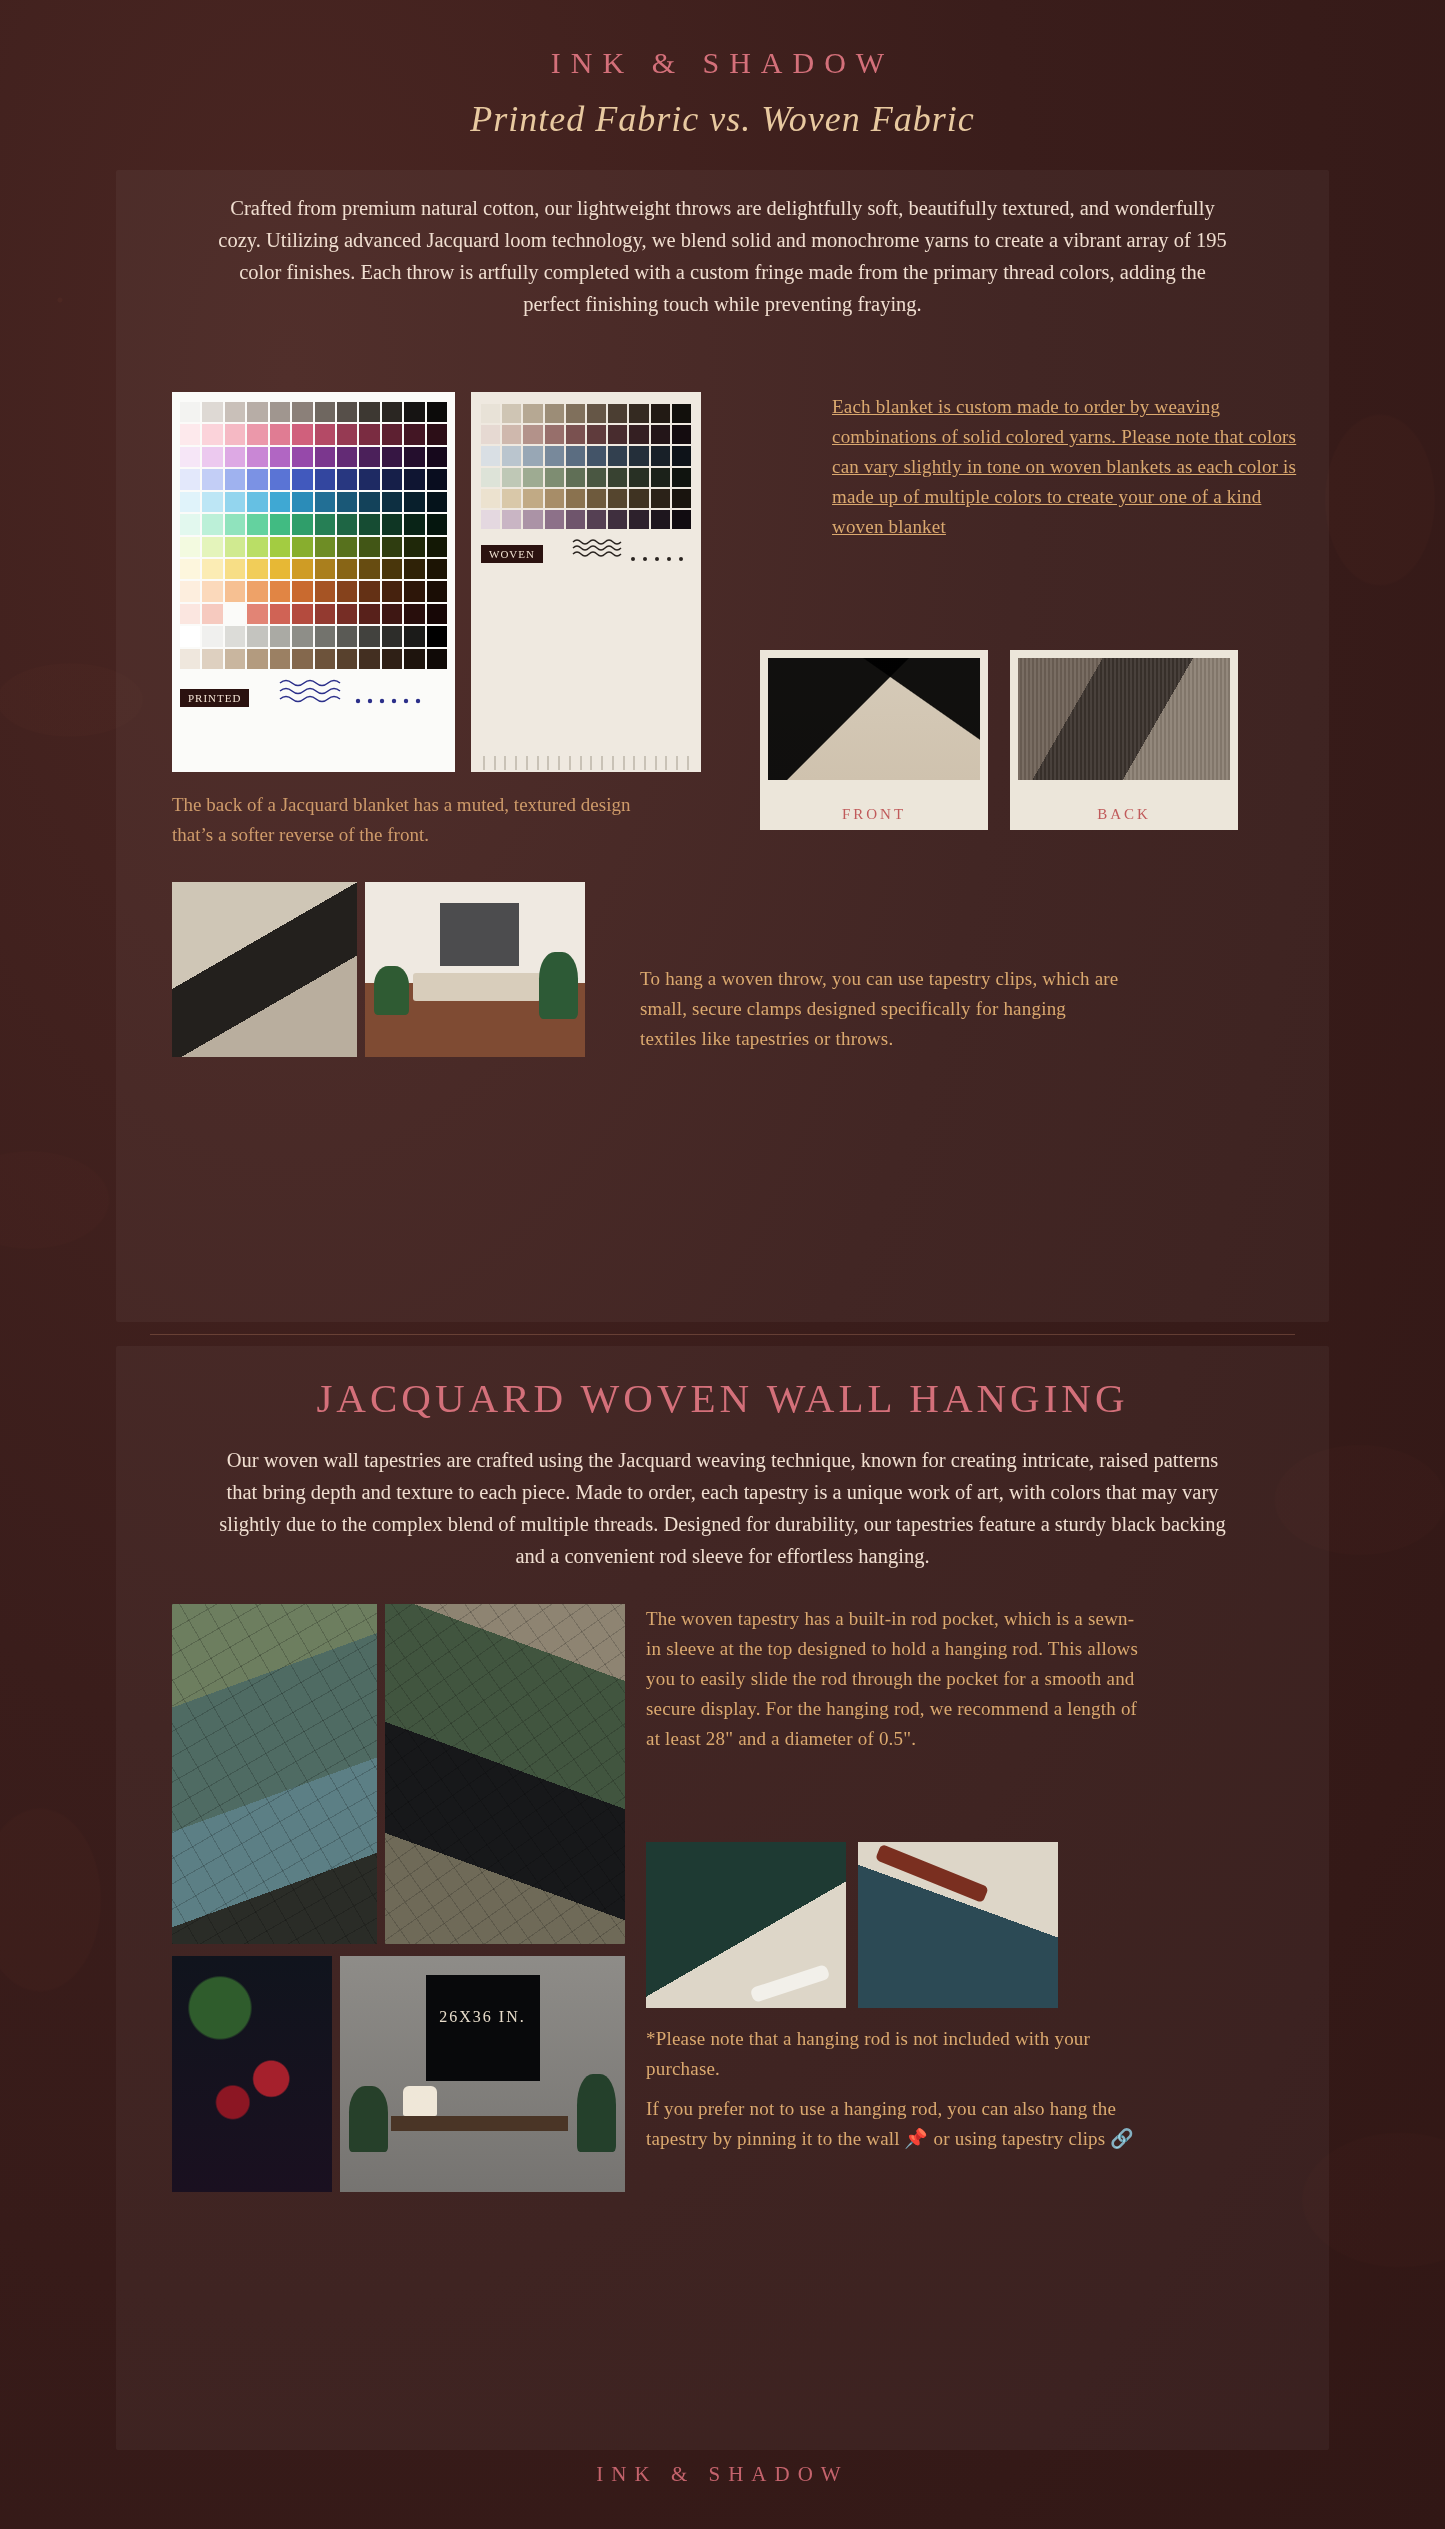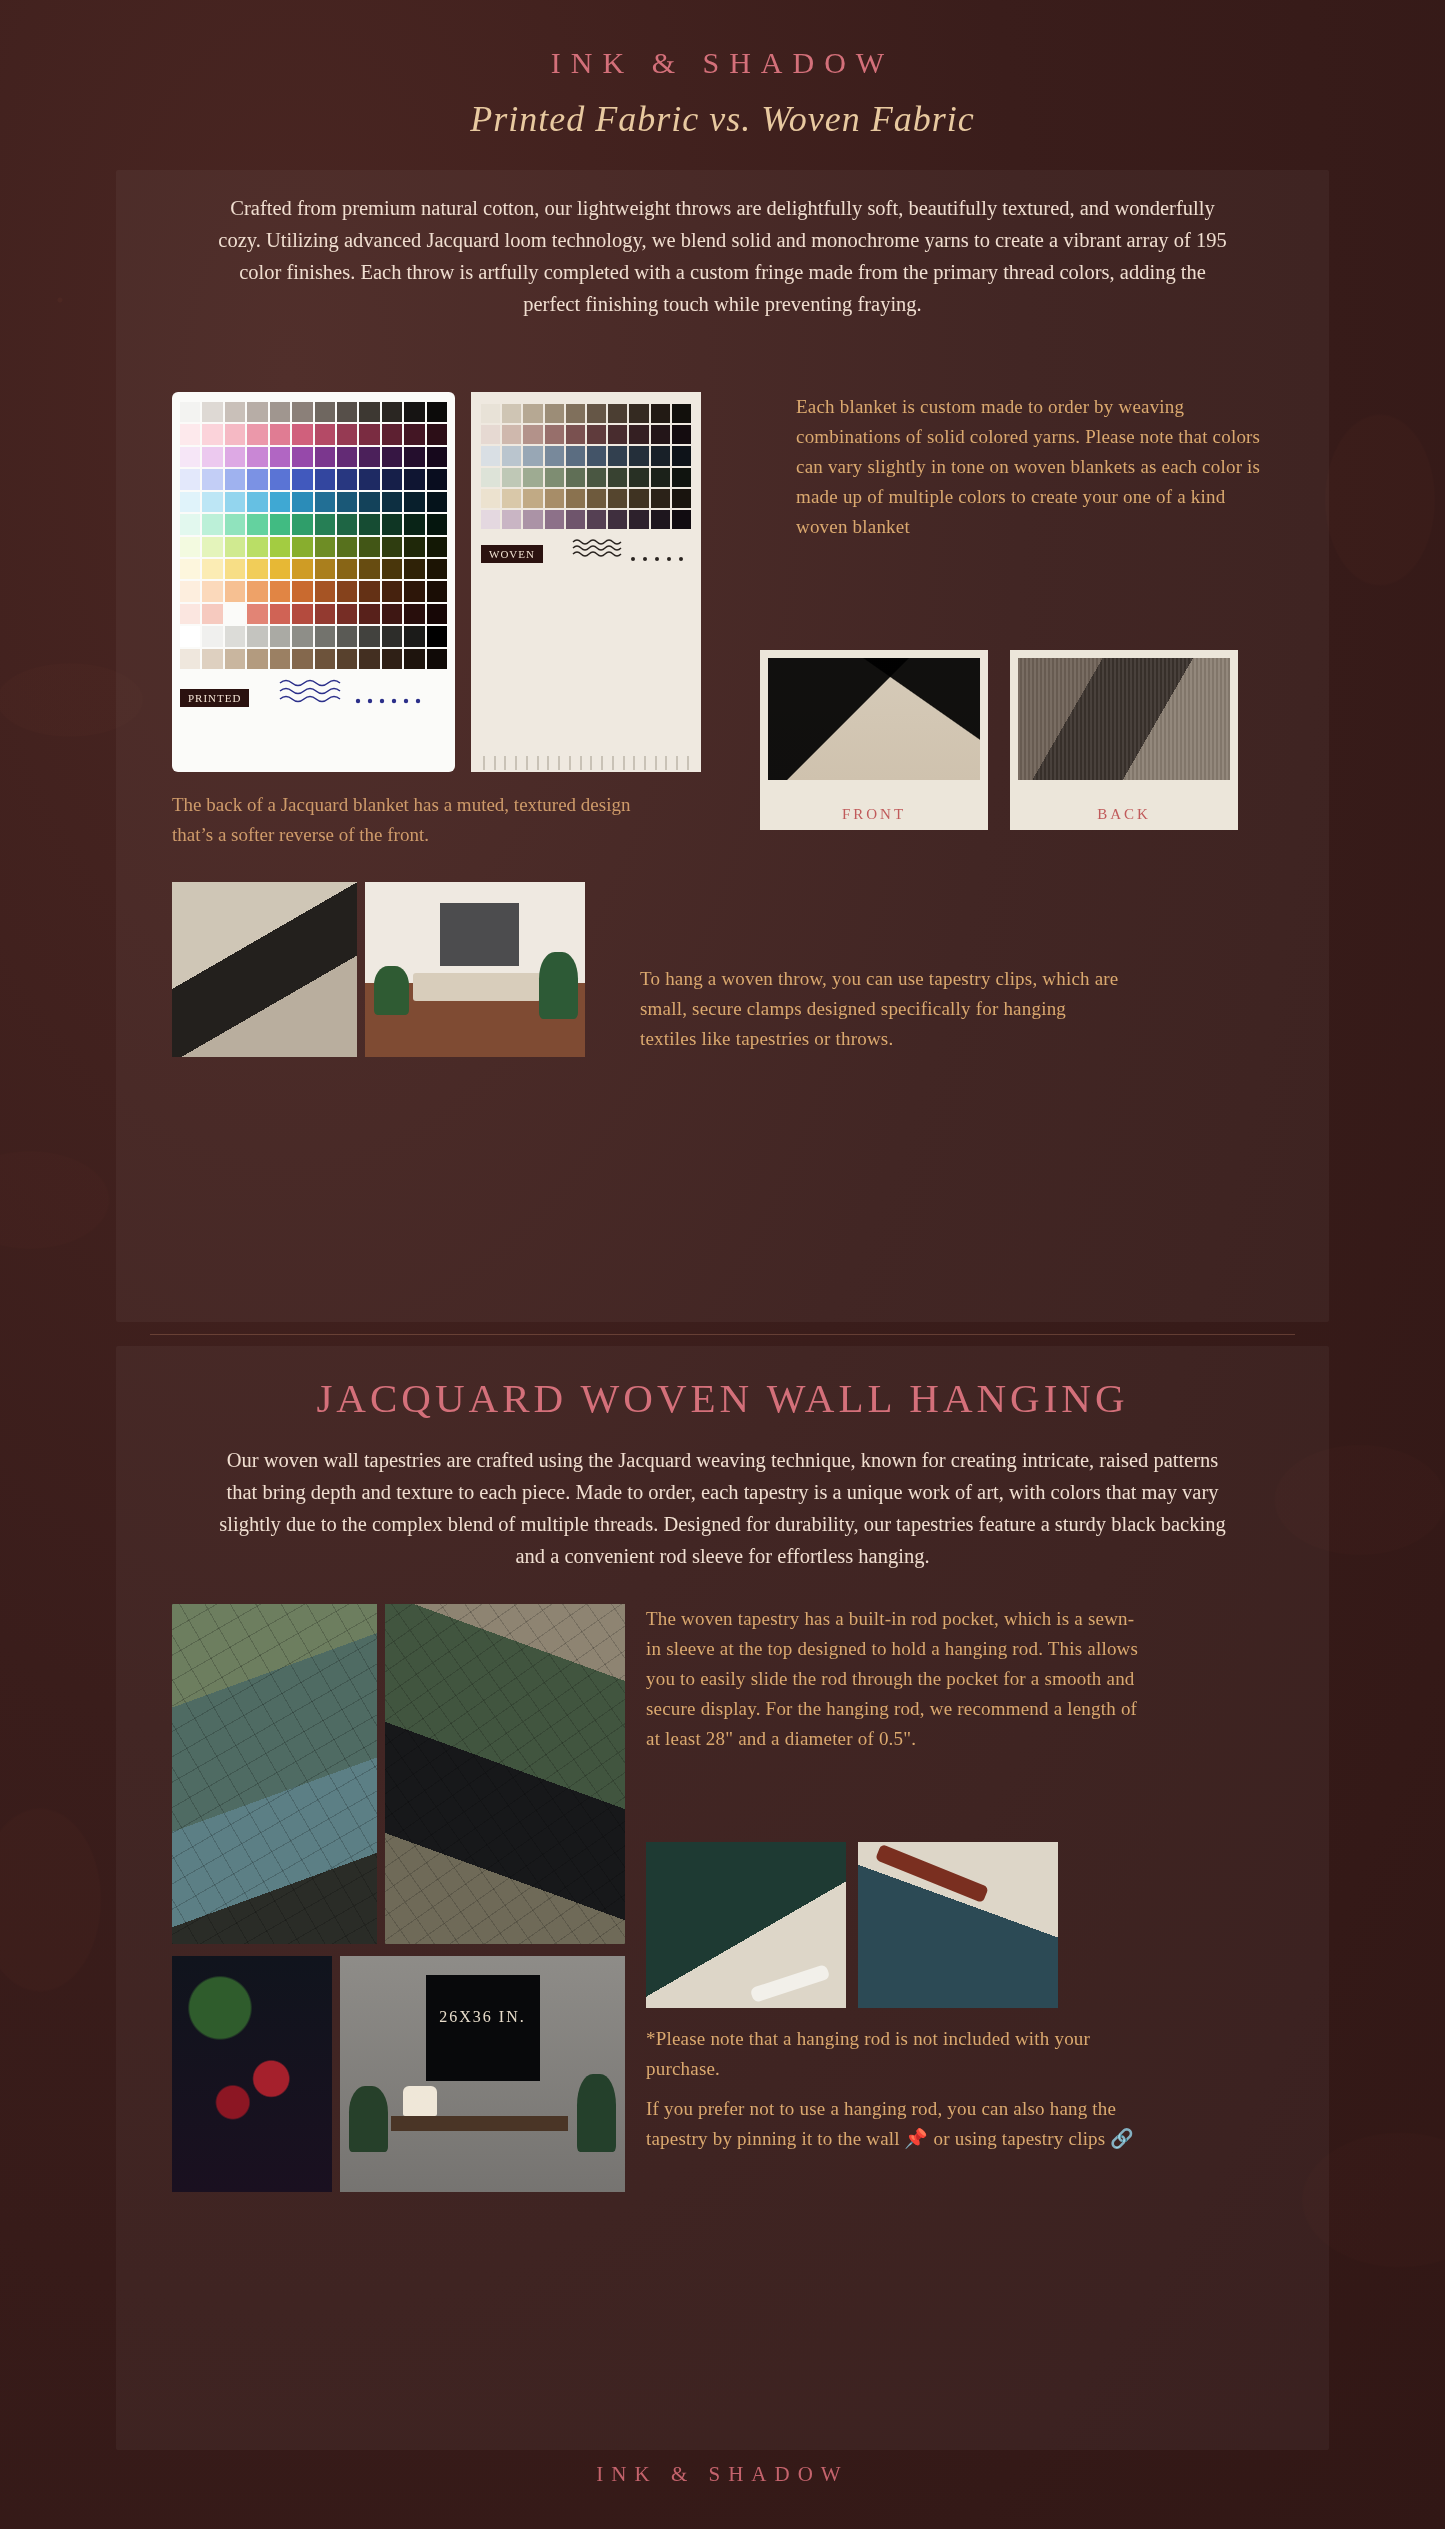--- a/index.html
+++ b/index.html
@@ -147,21 +147,21 @@
   <div class="bg-floral"></div>
 
   <div class="header">
     <div class="brand-top">INK &amp; SHADOW</div>
     <div class="brand-sub">Printed Fabric vs. Woven Fabric</div>
   </div>
 
   <div class="panel" id="panel-blankets">
     <div class="section-intro">Crafted from premium natural cotton, our lightweight throws are delightfully soft, beautifully textured, and wonderfully cozy. Utilizing advanced Jacquard loom technology, we blend solid and monochrome yarns to create a vibrant array of 195 color finishes. Each throw is artfully completed with a custom fringe made from the primary thread colors, adding the perfect finishing touch while preventing fraying.</div>
 
-    <div class="swatchcard" style="left:56px; top:222px; width:283px; height:380px;border-radius:6px;">
+    <div class="swatchcard" style="left:56px; top:222px; width:283px; height:380px;">
       <div class="grid-sw" id="grid-printed" style="grid-template-columns: repeat(12, 1fr);">
           <div class="sw" style="background: rgb(243, 243, 241);"></div>
           <div class="sw" style="background: rgb(222, 217, 212);"></div>
           <div class="sw" style="background: rgb(201, 192, 185);"></div>
           <div class="sw" style="background: rgb(183, 173, 166);"></div>
           <div class="sw" style="background: rgb(160, 150, 143);"></div>
           <div class="sw" style="background: rgb(139, 128, 121);"></div>
           <div class="sw" style="background: rgb(111, 103, 96);"></div>
           <div class="sw" style="background: rgb(86, 79, 73);"></div>
           <div class="sw" style="background: rgb(61, 56, 50);"></div>
@@ -420,21 +420,21 @@
           <i></i>
           <i></i>
           <i></i>
           <i></i>
           <i></i>
           <i></i>
           <i></i>
       </div>
     </div>
 
-    <div class="paragraph-tan" style="position:absolute;left:680px;top:222px;width:475px;">Each blanket is custom made to order by weaving combinations of solid colored yarns. Please note that colors can vary slightly in tone on woven blankets as each color is made up of multiple colors to create your one of a kind woven blanket</div>
+    <div class="paragraph-tan" style="position:absolute;left:716px;top:222px;width:475px;text-decoration:underline;">Each blanket is custom made to order by weaving combinations of solid colored yarns. Please note that colors can vary slightly in tone on woven blankets as each color is made up of multiple colors to create your one of a kind woven blanket</div>
 
     <div style="position:absolute;left:644px;top:480px;width:228px;height:180px;background:#ece6da;padding:8px;">
       <div style="width:100%;height:122px;
         background:
           linear-gradient(135deg, rgba(0,0,0,0.92) 0 42%, rgba(0,0,0,0) 42.5%),
           linear-gradient(215deg, rgba(0,0,0,0.92) 0 30%, rgba(0,0,0,0) 30.5%),
           linear-gradient(#d6cbb9,#cfc2ae);"></div>
       <div class="label-sm" style="margin-top:26px;">FRONT</div>
     </div>
 

